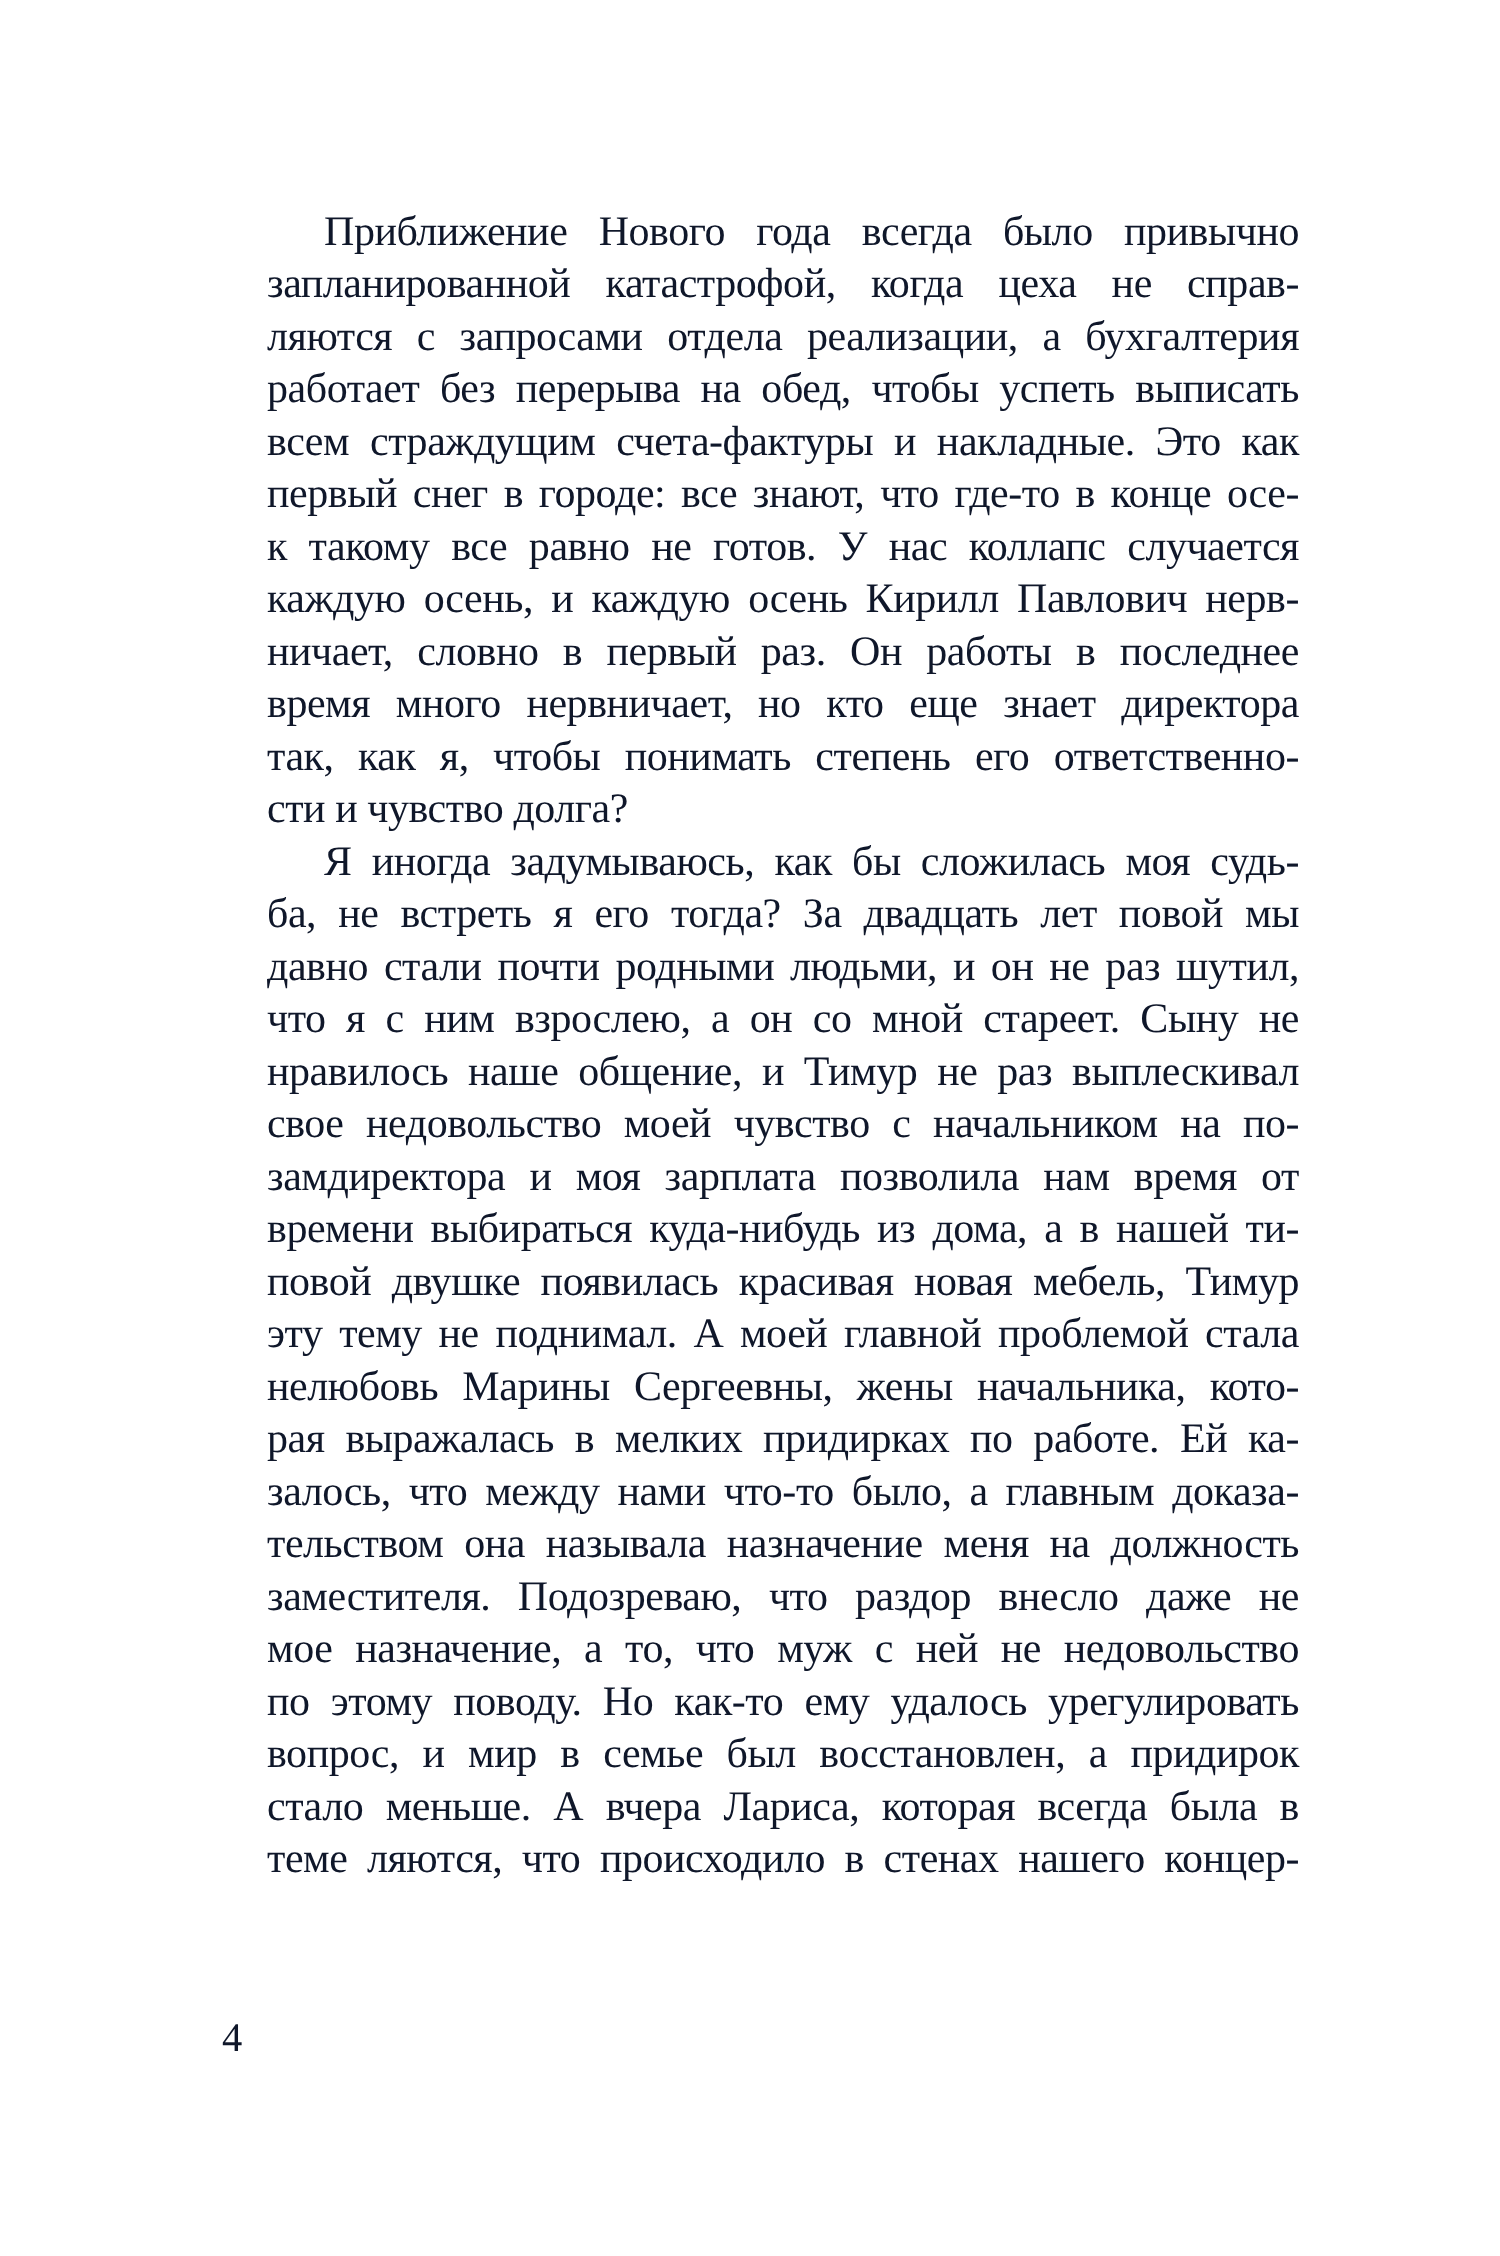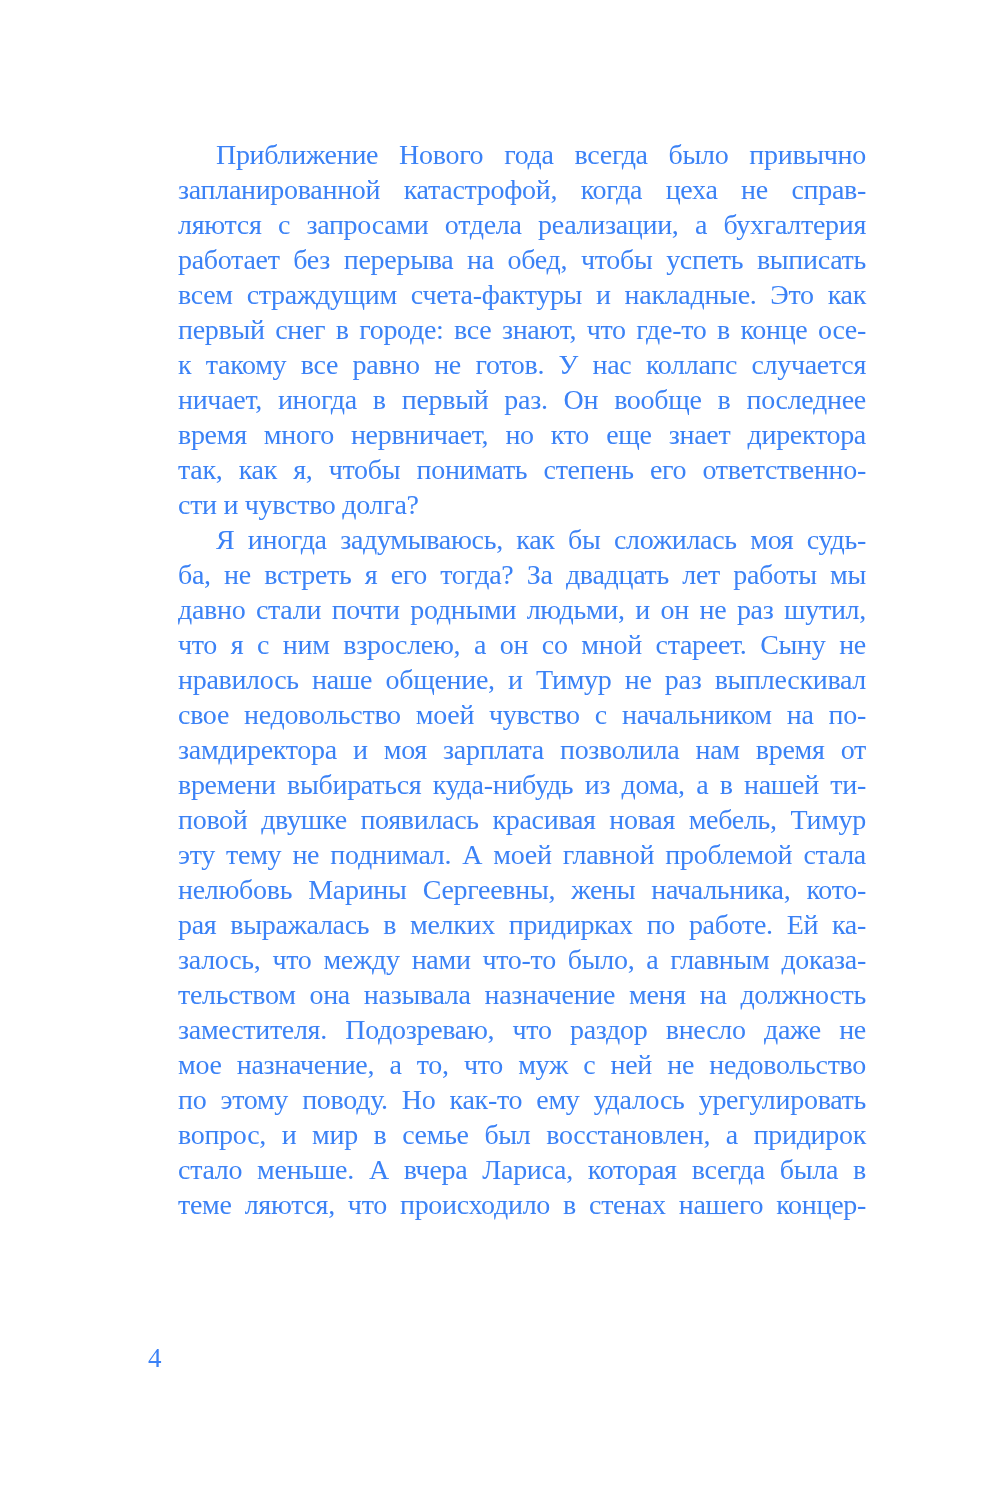--- a/index.html
+++ b/index.html
@@ -6,21 +6,21 @@
     margin: 0;
     padding: 0;
     background: #ffffff;
   }
   .page {
     position: relative;
     width: 1000px;
     height: 1504px;
     background: #ffffff;
     font-family: "Liberation Serif", serif;
-    color: #3b82f6;
+    color: #0f172a;
     overflow: hidden;
   }
   .text-block {
     position: absolute;
     left: 178px;
     top: 137px;
     width: 688px;
   }
   .line {
     font-size: 28px;
@@ -53,26 +53,27 @@
 
 <div class="page">
   <div class="text-block" id="text-block">
       <div class="line indent">Приближение Нового года всегда было привычно</div>
       <div class="line">запланированной катастрофой, когда цеха не справ-</div>
       <div class="line">ляются с запросами отдела реализации, а бухгалтерия</div>
       <div class="line">работает без перерыва на обед, чтобы успеть выписать</div>
       <div class="line">всем страждущим счета-фактуры и накладные. Это как</div>
       <div class="line">первый снег в городе: все знают, что где-то в конце осе-</div>
       <div class="line">к такому все равно не готов. У нас коллапс случается</div>
-      <div class="line">ничает, иногда в первый раз. Он вообще в последнее</div>
+      <div class="line">каждую осень, и каждую осень Кирилл Павлович нерв-</div>
+      <div class="line">ничает, словно в первый раз. Он работы в последнее</div>
       <div class="line">время много нервничает, но кто еще знает директора</div>
       <div class="line">так, как я, чтобы понимать степень его ответственно-</div>
       <div class="line short">сти и чувство долга?</div>
       <div class="line indent">Я иногда задумываюсь, как бы сложилась моя судь-</div>
-      <div class="line">ба, не встреть я его тогда? За двадцать лет работы мы</div>
+      <div class="line">ба, не встреть я его тогда? За двадцать лет повой мы</div>
       <div class="line">давно стали почти родными людьми, и он не раз шутил,</div>
       <div class="line">что я с ним взрослею, а он со мной стареет. Сыну не</div>
       <div class="line">нравилось наше общение, и Тимур не раз выплескивал</div>
       <div class="line">свое недовольство моей чувство с начальником на по-</div>
       <div class="line">замдиректора и моя зарплата позволила нам время от</div>
       <div class="line">времени выбираться куда-нибудь из дома, а в нашей ти-</div>
       <div class="line">повой двушке появилась красивая новая мебель, Тимур</div>
       <div class="line">эту тему не поднимал. А моей главной проблемой стала</div>
       <div class="line">нелюбовь Марины Сергеевны, жены начальника, кото-</div>
       <div class="line">рая выражалась в мелких придирках по работе. Ей ка-</div>

